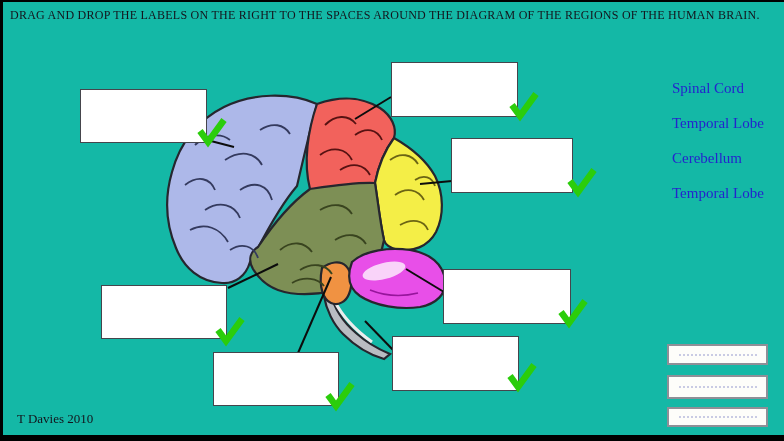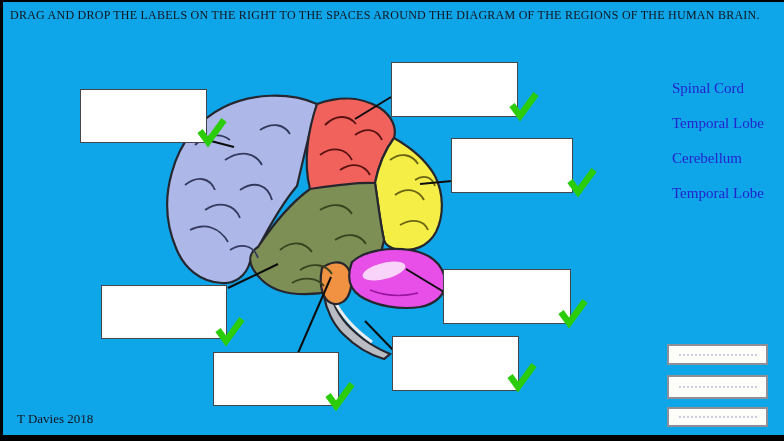--- a/index.html
+++ b/index.html
@@ -1,18 +1,18 @@
 <!DOCTYPE html>
 <html><head>
 <meta charset="utf-8">
 <style>
   html,body{margin:0;padding:0;background:#ffffff;}
   .frame{
     position:relative;width:784px;height:441px;overflow:hidden;
-    background:#0ea5e9;font-family:"Liberation Serif", serif;
+    background:#14b8a6;font-family:"Liberation Serif", serif;
   }
   .bar{position:absolute;background:#000;}
   .bar-top{left:0;top:0;width:784px;height:2px;}
   .bar-left{left:0;top:0;width:3px;height:441px;}
   .bar-bottom{left:0;top:435px;width:784px;height:6px;}
   .instruction{
     position:absolute;left:10px;top:8px;width:766px;
     font-size:12px;letter-spacing:.25px;color:#14141c;white-space:nowrap;
   }
   .brain-svg{position:absolute;left:0;top:0;pointer-events:none;}
@@ -158,18 +158,18 @@
   <div class="slot" style="top:344px;height:21px">
     <span class="slot-line"></span>
   </div>
   <div class="slot" style="top:375px;height:24px">
     <span class="slot-line"></span>
   </div>
   <div class="slot" style="top:407px;height:20px">
     <span class="slot-line"></span>
   </div>
 
-  <div class="credit">T Davies 2018</div>
+  <div class="credit">T Davies 2010</div>
 
   <div class="bar bar-top"></div>
   <div class="bar bar-left"></div>
   <div class="bar bar-bottom"></div>
 </div>
 
 </body></html>

